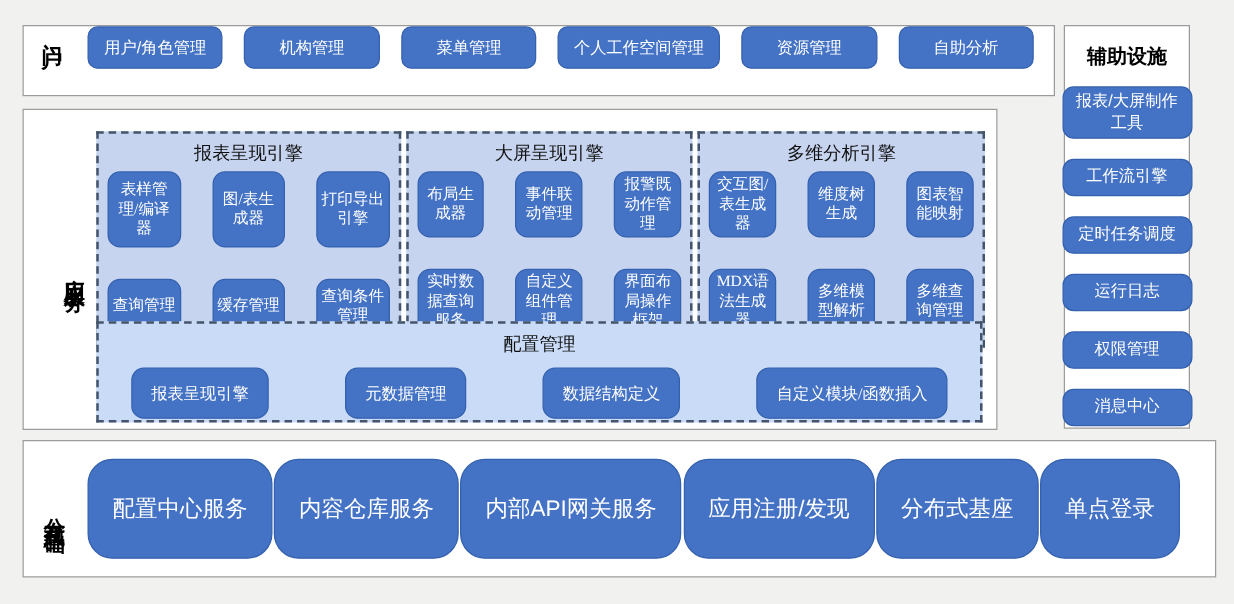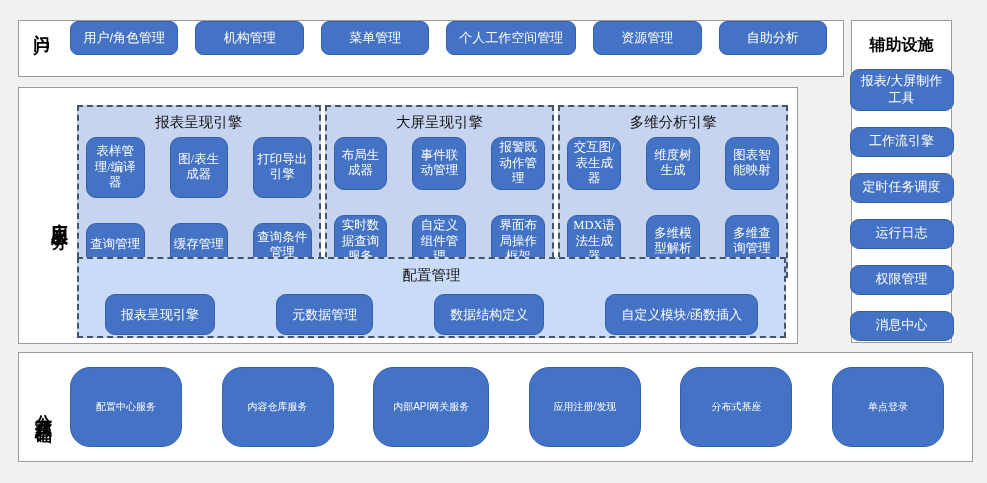--- a/index.html
+++ b/index.html
@@ -64,21 +64,21 @@
     box-sizing:border-box;padding:4px 26px 0;
   }
   .config-row{display:flex;justify-content:space-between;margin-top:4px;}
   .config-row .btn{height:41px;border-radius:10px;padding:0 15px;font-size:13px;}
   
   .aux-header{text-align:center;font-weight:700;font-size:16px;padding-top:6px;}
   .aux-col{display:flex;flex-direction:column;align-items:center;gap:16px;margin-top:13px;}
   .aux-col .btn{width:104px;min-height:30px;border-radius:9px;font-size:13px;line-height:1.3;padding:3px 4px;}
   
   .dist-row{flex:1;display:flex;justify-content:space-between;align-items:center;margin-left:18px;}
-  .dist-row .btn{height:80px;border-radius:20px;padding:0 19px;min-width:112px;font-size:10px;}
+  .dist-row .btn{height:80px;border-radius:20px;padding:0 19px;min-width:112px;font-size:18px;}
 </style>
 </head>
 <body>
 
 <div>
 
   <section class="panel portal-panel">
     <div class="vlabel">门户</div>
     <div class="portal-row" id="portal-buttons">
         <div class="btn">用户/角色管理</div>

